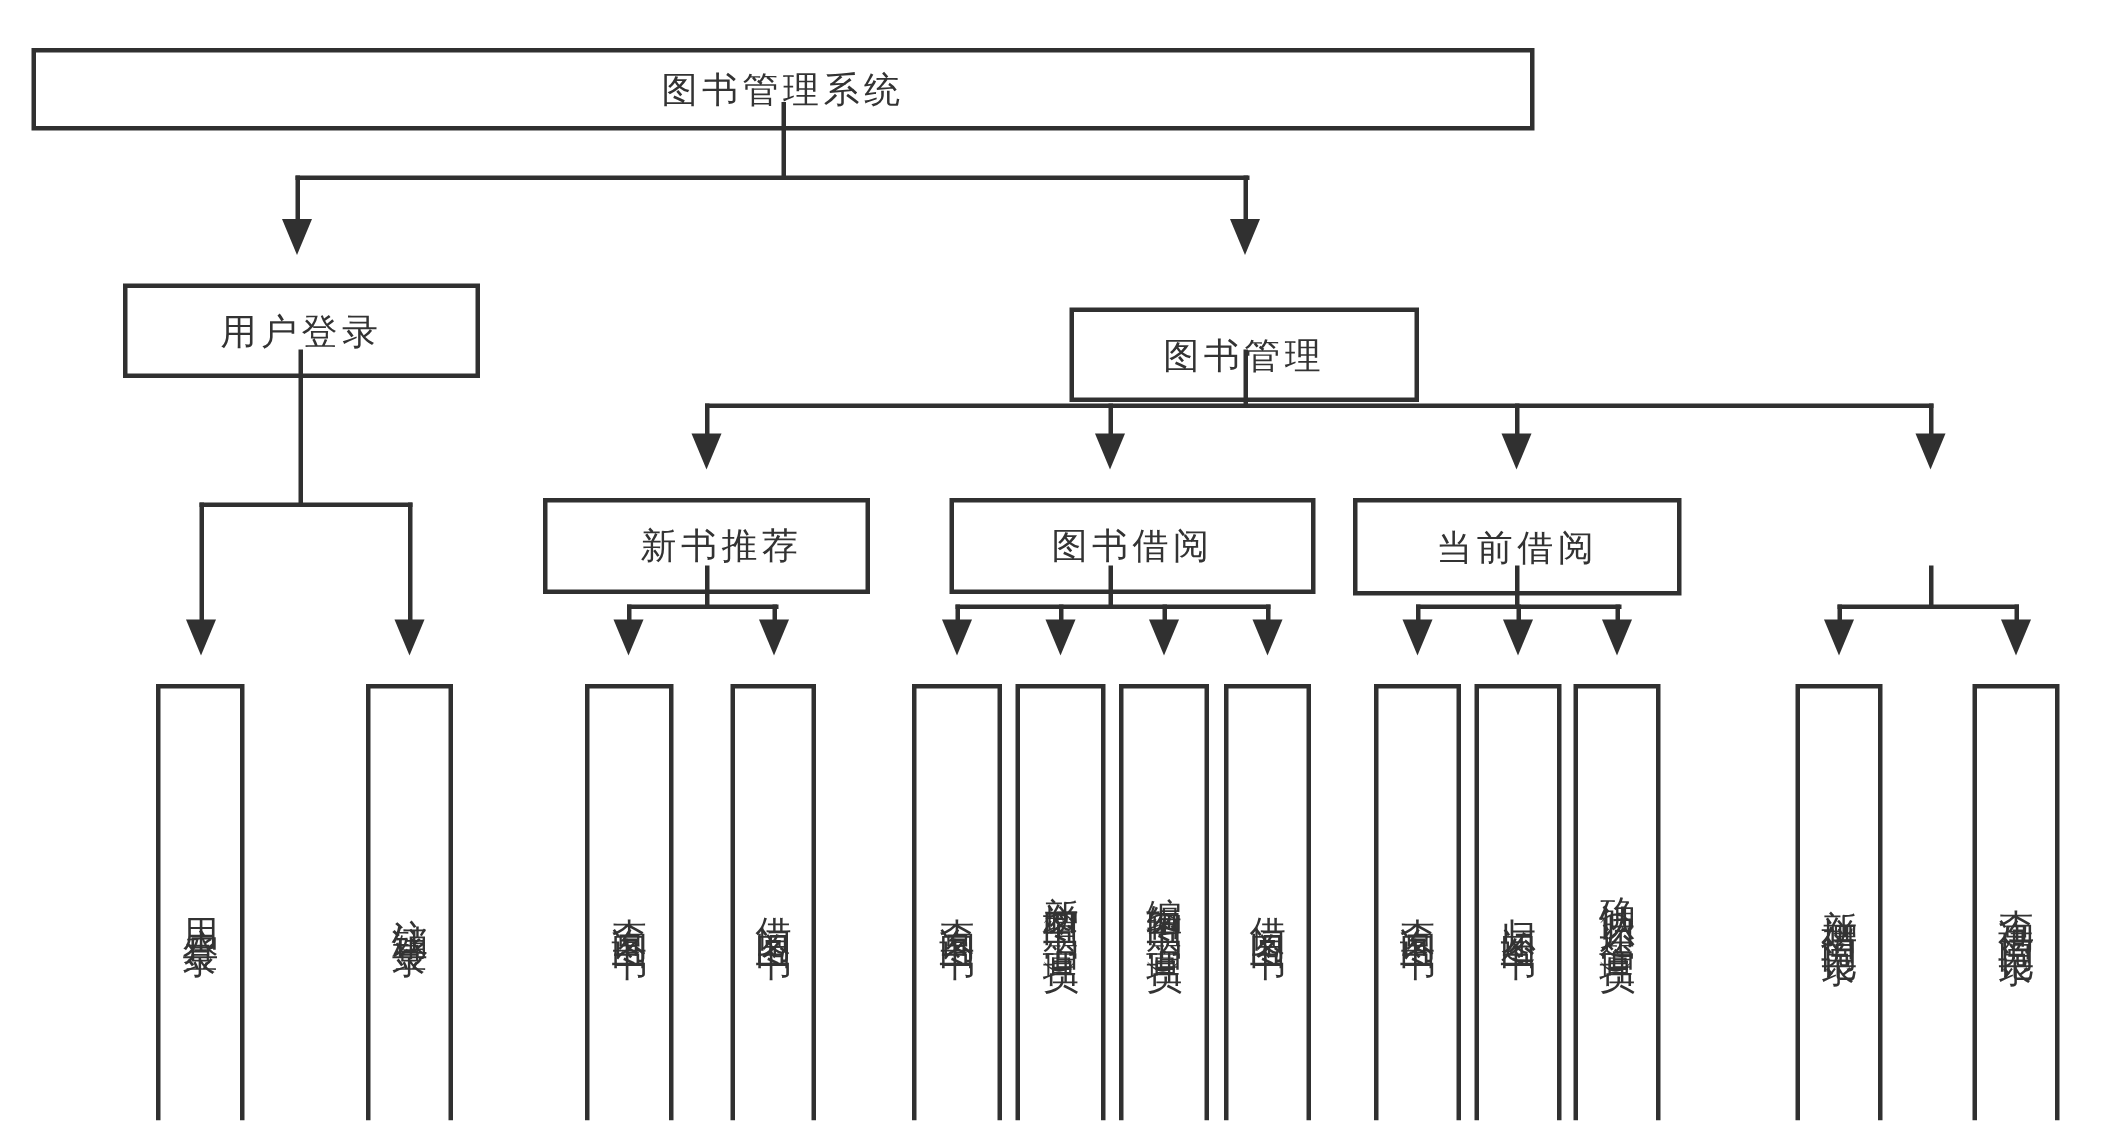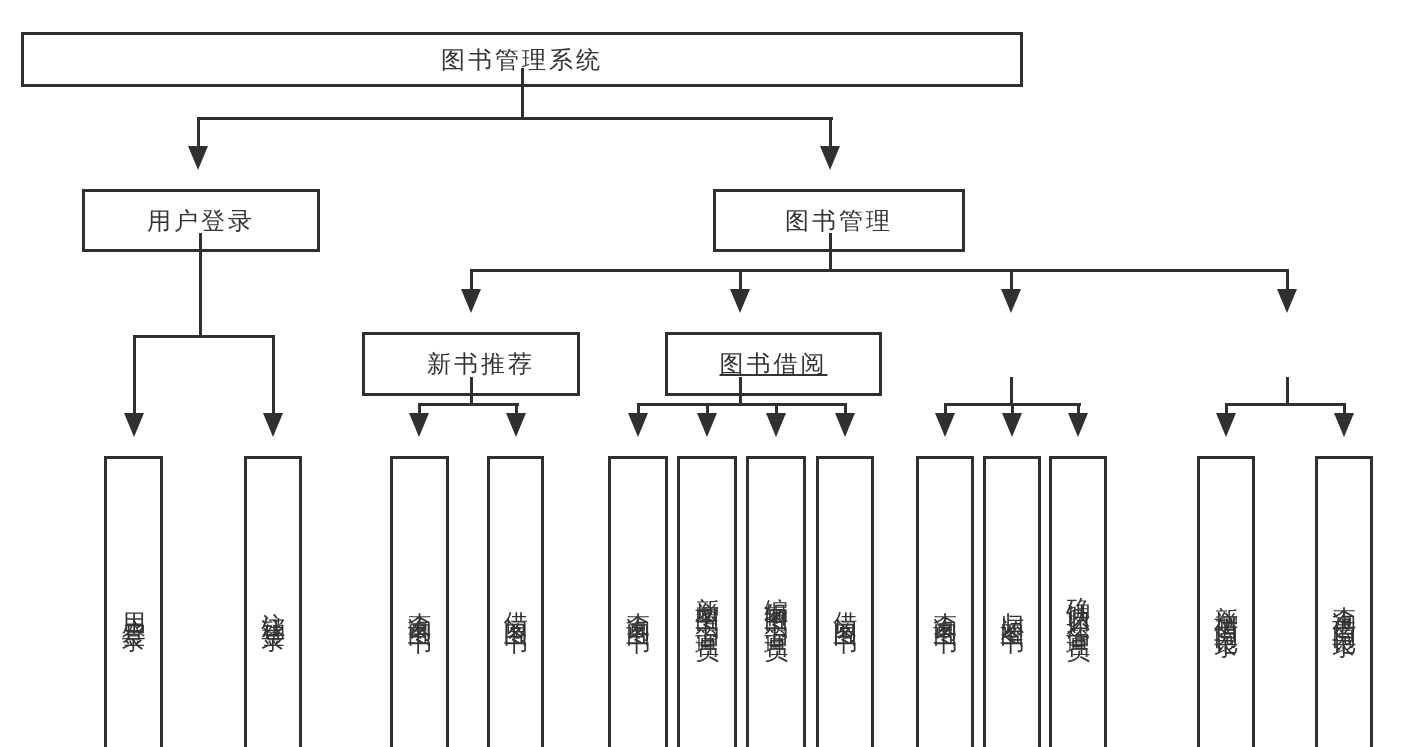--- a/index.html
+++ b/index.html
@@ -42,42 +42,43 @@
   <div class="box hbox" style="left:21px;top:13px;width:1002px;height:55px;">图书管理系统</div>
 
   <div class="ln" style="left:520.5px;top:68px;width:3px;height:50px;"></div>
   <div class="ln" style="left:196.5px;top:117px;width:636px;height:3px;"></div>
   <div class="ln" style="left:196.5px;top:117px;width:3px;height:32px;"></div>
   <div class="tri" style="left:188px;top:146px;"></div>
   <div class="ln" style="left:828.5px;top:117px;width:3px;height:32px;"></div>
   <div class="tri" style="left:820px;top:146px;"></div>
 
   <div class="box hbox" style="left:82px;top:170px;width:238px;height:63px;">用户登录</div>
-  <div class="box hbox" style="left:713px;top:170px;width:252px;height:63px;">图书管理</div>
+  <div class="box hbox" style="left:713px;top:186px;width:233px;height:63px;">图书管理</div>
 
   <div class="ln" style="left:198.5px;top:233px;width:3px;height:104px;"></div>
   <div class="ln" style="left:132.5px;top:335px;width:142px;height:3px;"></div>
   <div class="ln" style="left:132.5px;top:335px;width:3px;height:80px;"></div>
   <div class="tri" style="left:124px;top:413px;"></div>
   <div class="ln" style="left:271.5px;top:335px;width:3px;height:80px;"></div>
   <div class="tri" style="left:263px;top:413px;"></div>
 
   <div class="ln" style="left:828.5px;top:233px;width:3px;height:39px;"></div>
   <div class="ln" style="left:469.5px;top:269px;width:819px;height:3px;"></div>
   <div class="ln" style="left:469.5px;top:269px;width:3px;height:22px;"></div>
   <div class="tri" style="left:461px;top:289px;"></div>
   <div class="ln" style="left:738.5px;top:269px;width:3px;height:22px;"></div>
   <div class="tri" style="left:730px;top:289px;"></div>
   <div class="ln" style="left:1009.5px;top:269px;width:3px;height:22px;"></div>
   <div class="tri" style="left:1001px;top:289px;"></div>
   <div class="ln" style="left:1285.5px;top:269px;width:3px;height:22px;"></div>
   <div class="tri" style="left:1277px;top:289px;"></div>
 
   <div class="box hbox" style="left:362px;top:313px;width:218px;height:64px;padding-left:20px;">新书推荐</div>
-  <div class="box hbox" style="left:665px;top:313px;width:217px;height:64px;text-decoration:underline;">图书借阅</div>
+  <div class="box hbox" style="left:633px;top:313px;width:244px;height:64px;">图书借阅</div>
+  <div class="box hbox" style="left:902px;top:313px;width:219px;height:65px;">当前借阅</div>
 
   <div class="ln" style="left:469.5px;top:377px;width:3px;height:28px;"></div>
   <div class="ln" style="left:417.5px;top:403px;width:101px;height:3px;"></div>
   <div class="ln" style="left:417.5px;top:403px;width:3px;height:12px;"></div>
   <div class="tri" style="left:409px;top:413px;"></div>
   <div class="ln" style="left:514.5px;top:403px;width:3px;height:12px;"></div>
   <div class="tri" style="left:506px;top:413px;"></div>
 
   <div class="ln" style="left:738.5px;top:377px;width:3px;height:28px;"></div>
   <div class="ln" style="left:636.5px;top:403px;width:210px;height:3px;"></div>

